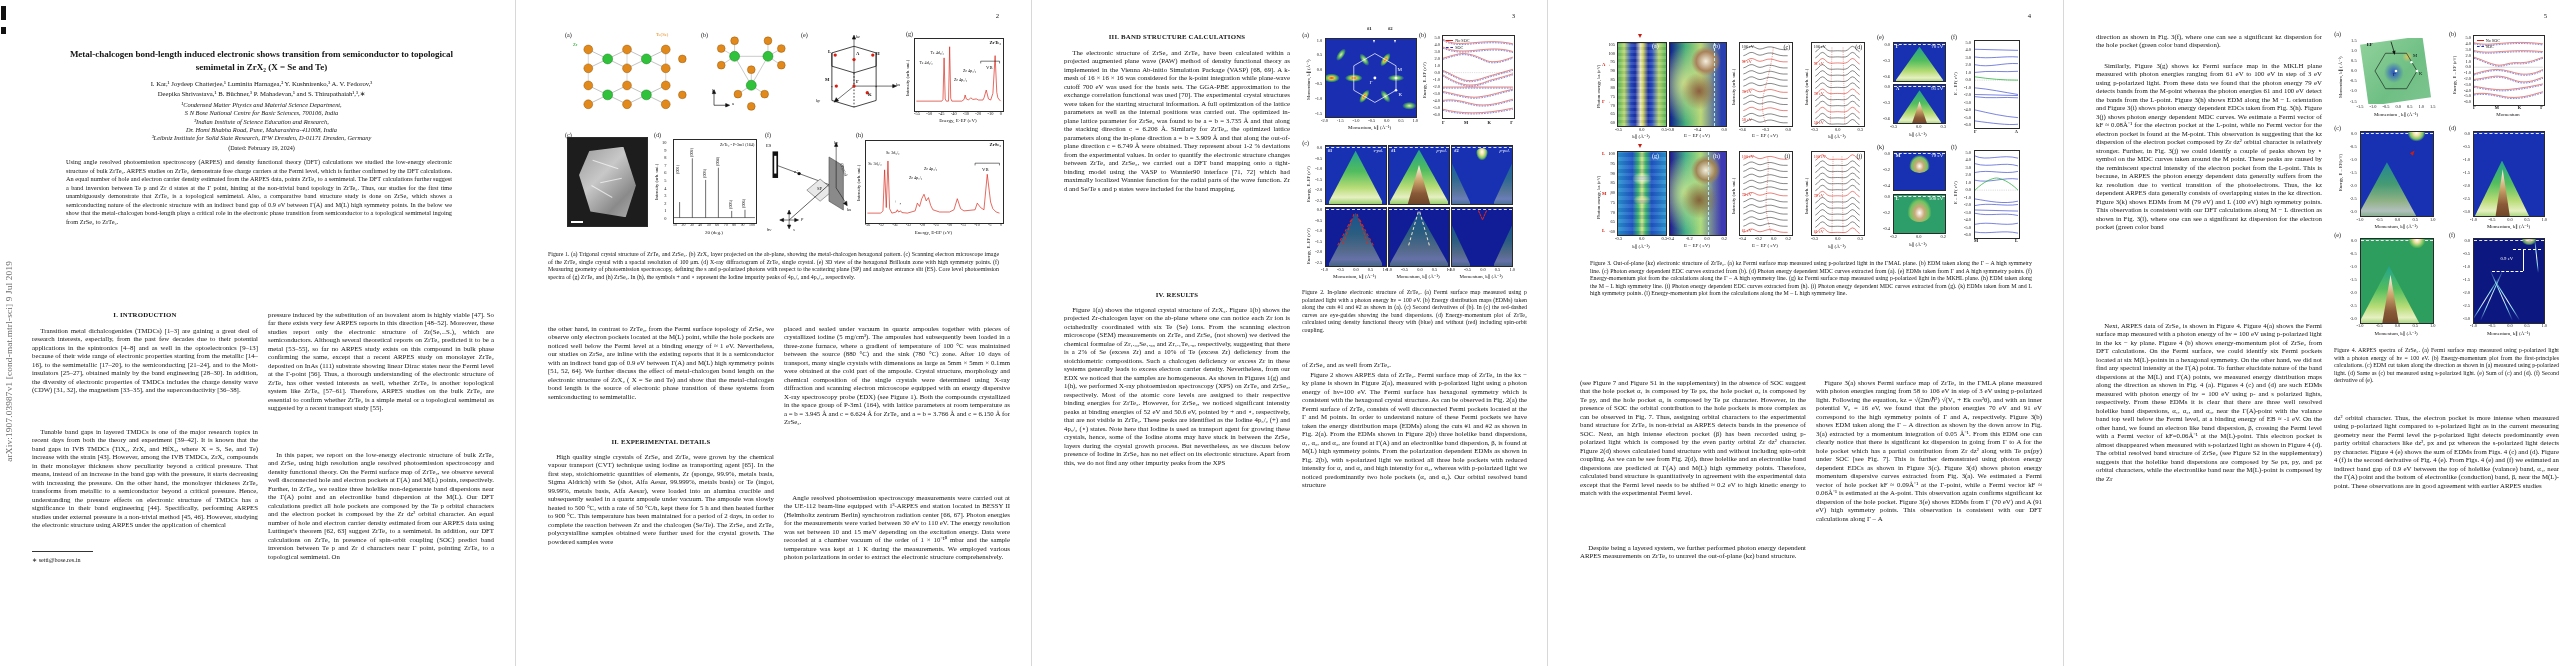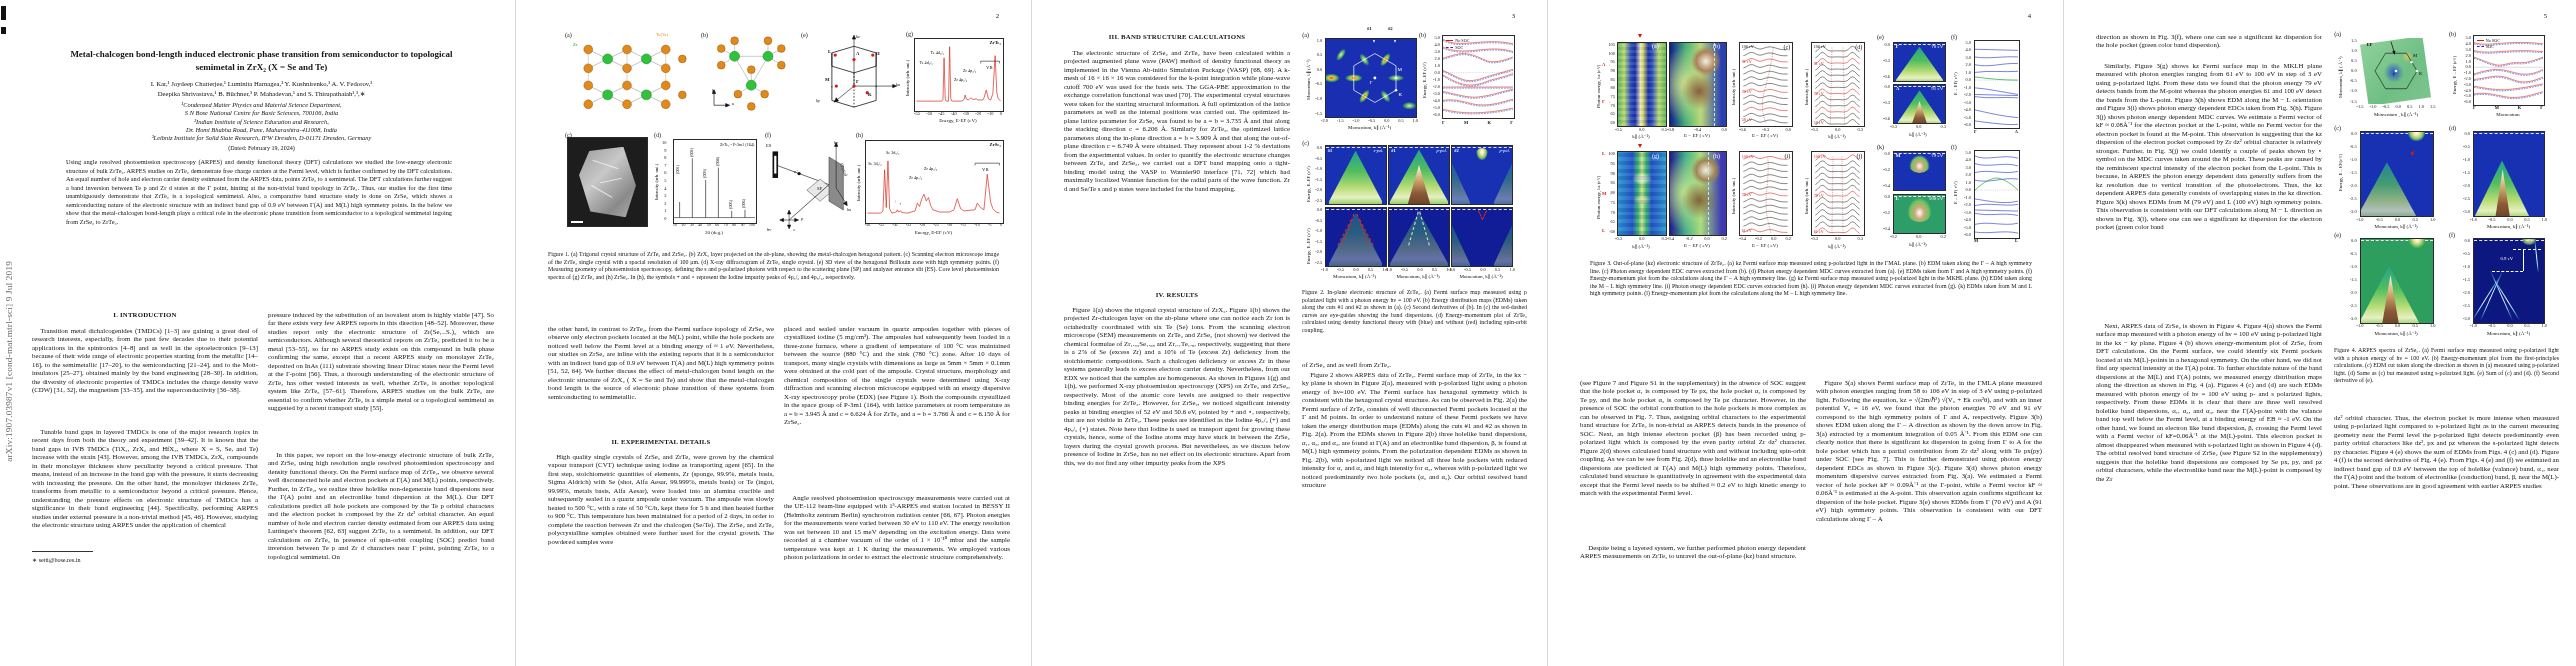--- a/index.html
+++ b/index.html
@@ -88,21 +88,21 @@
 </svg>
 
 <div id="canvas">
 
 <div class="pg first">
   <div class="t" style="left:1.1px;top:5.6px;width:5px;height:14.5px;background:#111"></div>
   <div class="t" style="left:1.1px;top:27px;width:5px;height:7.2px;background:#111"></div>
   <div class="t" style="left:4.4px;top:156px;height:411px;display:flex;align-items:center">
     <span class="arxiv">arXiv:1907.03987v1  [cond-mat.mtrl-sci]  9 Jul 2019</span>
   </div>
-  <div class="t ttl" style="left:67px;top:48px;width:389px">Metal-chalcogen bond-length induced electronic phase transition from semiconductor to topological semimetal in ZrX₂ (X = Se and Te)</div>
+  <div class="t ttl" style="left:67px;top:48px;width:389px">Metal-chalcogen bond-length induced electronic shows transition from semiconductor to topological semimetal in ZrX₂ (X = Se and Te)</div>
   <div class="t auth" style="left:67px;top:79px;width:389px">I. Kar,¹ Joydeep Chatterjee,¹ Luminita Harnagea,² Y. Kushnirenko,³ A. V. Fedorov,³</div>
   <div class="t auth" style="left:67px;top:89px;width:389px">Deepika Shrivastava,¹ B. Büchner,³ P. Mahadevan,¹ and S. Thirupathaiah¹,³,∗</div>
   <div class="t aff" style="left:67px;top:101px;width:389px">¹Condensed Matter Physics and Material Science Department,</div>
   <div class="t aff" style="left:67px;top:109px;width:389px">S N Bose National Centre for Basic Sciences, 700106, India</div>
   <div class="t aff" style="left:67px;top:118px;width:389px">²Indian Institute of Science Education and Research,</div>
   <div class="t aff" style="left:67px;top:126px;width:389px">Dr. Homi Bhabha Road, Pune, Maharashtra-411008, India</div>
   <div class="t aff" style="left:67px;top:134px;width:389px">³Leibniz Institute for Solid State Research, IFW Dresden, D-01171 Dresden, Germany</div>
   <div class="t dated" style="left:67px;top:145px;width:389px">(Dated: February 19, 2024)</div>
   <div class="t abs" style="left:66px;top:158px;width:386px">Using angle resolved photoemission spectroscopy (ARPES) and density functional theory (DFT) calculations we studied the low-energy electronic structure of bulk ZrTe₂. ARPES studies on ZrTe₂ demonstrate free charge carriers at the Fermi level, which is further confirmed by the DFT calculations. An equal number of hole and electron carrier density estimated from the ARPES data, points ZrTe₂ to a semimetal. The DFT calculations further suggest a band inversion between Te p and Zr d states at the Γ point, hinting at the non-trivial band topology in ZrTe₂. Thus, our studies for the first time unambiguously demonstrate that ZrTe₂ is a topological semimetal. Also, a comparative band structure study is done on ZrSe₂ which shows a semiconducting nature of the electronic structure with an indirect band gap of 0.9 eV between Γ(A) and M(L) high symmetry points. In the below we show that the metal-chalcogen bond-length plays a critical role in the electronic phase transition from semiconductor to a topological semimetal ingoing from ZrSe₂ to ZrTe₂.</div>
   <div class="t sh" style="left:32px;top:311px;width:226px">I.   INTRODUCTION</div>

